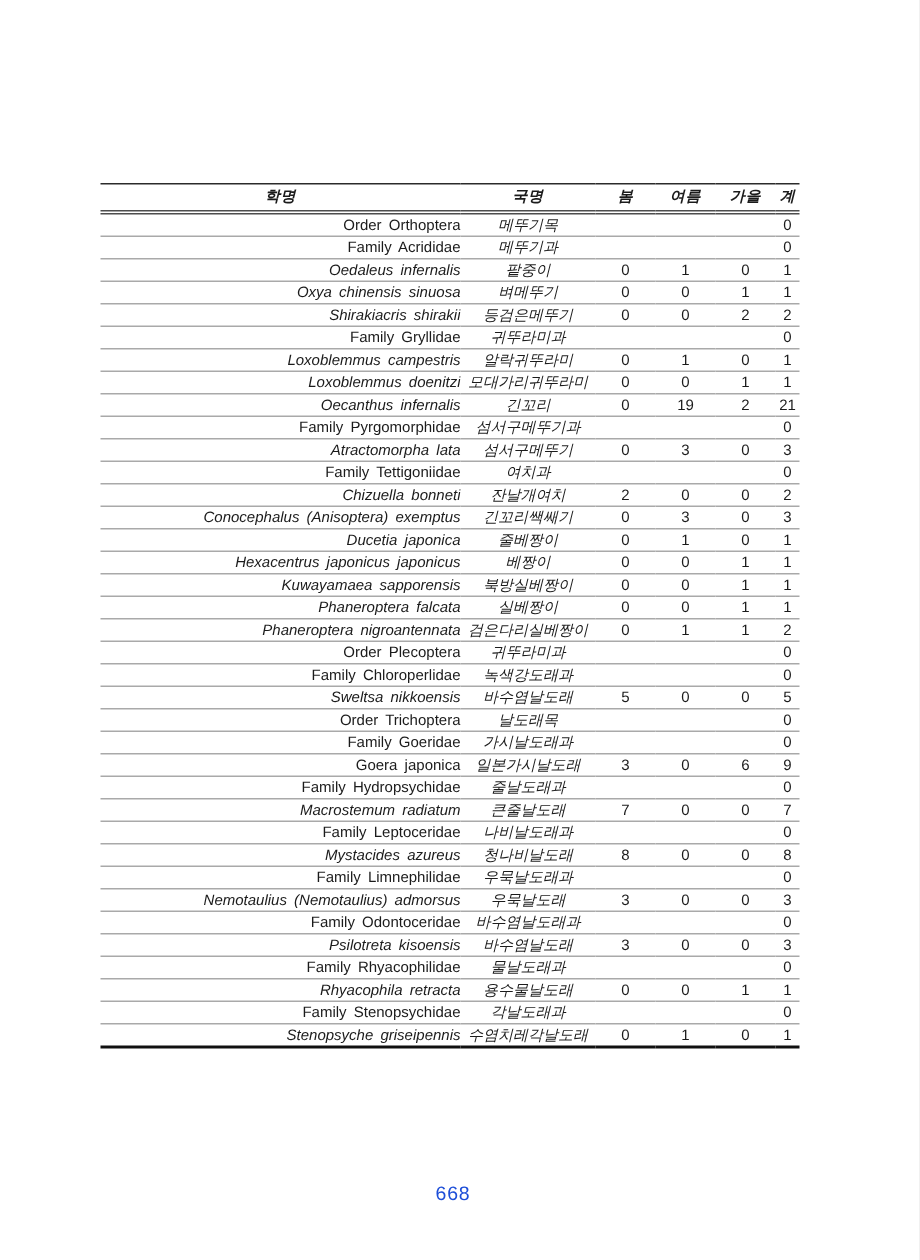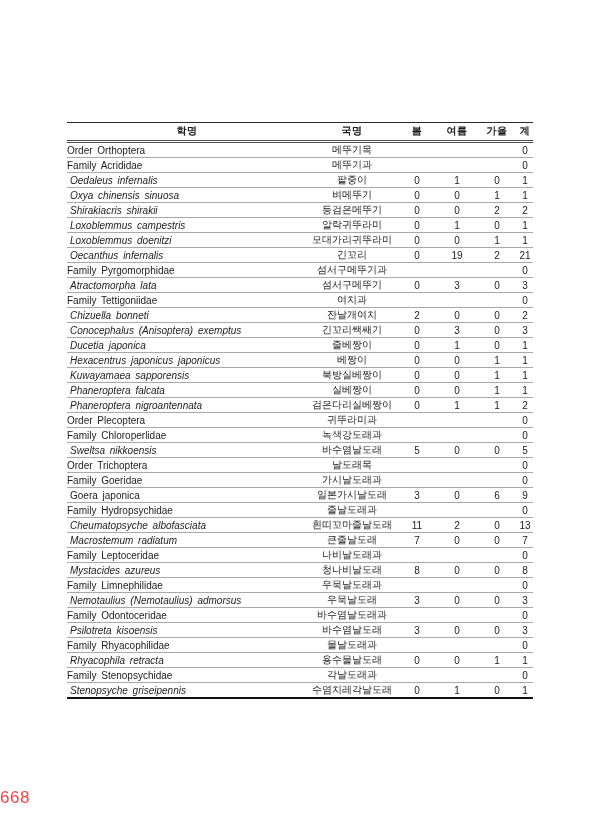--- a/index.html
+++ b/index.html
@@ -32,44 +32,45 @@
   col.c-tot   { width: 16px; }
   th {
     font-size: 10px;
     font-weight: bold;
     height: 13px;
     padding: 1px 0 2px 0;
     text-align: center;
     border-bottom: 3.5px double #4d4d4d;
     letter-spacing: 0.5px;
     vertical-align: middle;
+    font-style: italic;
   }
   td {
     font-size: 10px;
     height: 15px;
     padding: 0;
     border-bottom: 1px solid #a9a9a9;
     vertical-align: middle;
     white-space: nowrap;
     overflow: hidden;
   }
   tbody tr:last-child td { border-bottom: none; }
-  td.sci { text-align: left; padding-left: 3px; word-spacing: 2px; }
+  td.sci { text-align: right; padding-left: 3px; word-spacing: 2px; }
   td.sci.order, td.sci.family { padding-left: 0; }
   td.sci.italic { font-style: italic; }
-  td.kor { text-align: center; }
+  td.kor { text-align: center; font-style: italic; }
   td.num { text-align: center; }
   .page-number {
     position: absolute;
     top: 788px;
     left: 0;
     width: 604px;
-    text-align: left;
-    font-size: 17px;
-    color: #ef4444;
+    text-align: center;
+    font-size: 13px;
+    color: #1d4ed8;
     letter-spacing: 0.5px;
   }
 </style>
 </head>
 <body>
 
 <div class="page">
 
   <table class="species-table">
     <colgroup>
@@ -125,20 +126,28 @@
         </tr>
         <tr>
           <td class="sci species italic">Shirakiacris shirakii</td>
           <td class="kor">등검은메뚜기</td>
           <td class="num">0</td>
           <td class="num">0</td>
           <td class="num">2</td>
           <td class="num">2</td>
         </tr>
         <tr>
+          <td class="sci family">Family Gryllidae</td>
+          <td class="kor">귀뚜라미과</td>
+          <td class="num"></td>
+          <td class="num"></td>
+          <td class="num"></td>
+          <td class="num">0</td>
+        </tr>
+        <tr>
           <td class="sci species italic">Loxoblemmus campestris</td>
           <td class="kor">알락귀뚜라미</td>
           <td class="num">0</td>
           <td class="num">1</td>
           <td class="num">0</td>
           <td class="num">1</td>
         </tr>
         <tr>
           <td class="sci species italic">Loxoblemmus doenitzi</td>
           <td class="kor">모대가리귀뚜라미</td>
@@ -285,28 +294,20 @@
         </tr>
         <tr>
           <td class="sci family">Family Hydropsychidae</td>
           <td class="kor">줄날도래과</td>
           <td class="num"></td>
           <td class="num"></td>
           <td class="num"></td>
           <td class="num">0</td>
         </tr>
         <tr>
-          <td class="sci species italic">Cheumatopsyche albofasciata</td>
-          <td class="kor">흰띠꼬마줄날도래</td>
-          <td class="num">11</td>
-          <td class="num">2</td>
-          <td class="num">0</td>
-          <td class="num">13</td>
-        </tr>
-        <tr>
           <td class="sci species italic">Macrostemum radiatum</td>
           <td class="kor">큰줄날도래</td>
           <td class="num">7</td>
           <td class="num">0</td>
           <td class="num">0</td>
           <td class="num">7</td>
         </tr>
         <tr>
           <td class="sci family">Family Leptoceridae</td>
           <td class="kor">나비날도래과</td>

